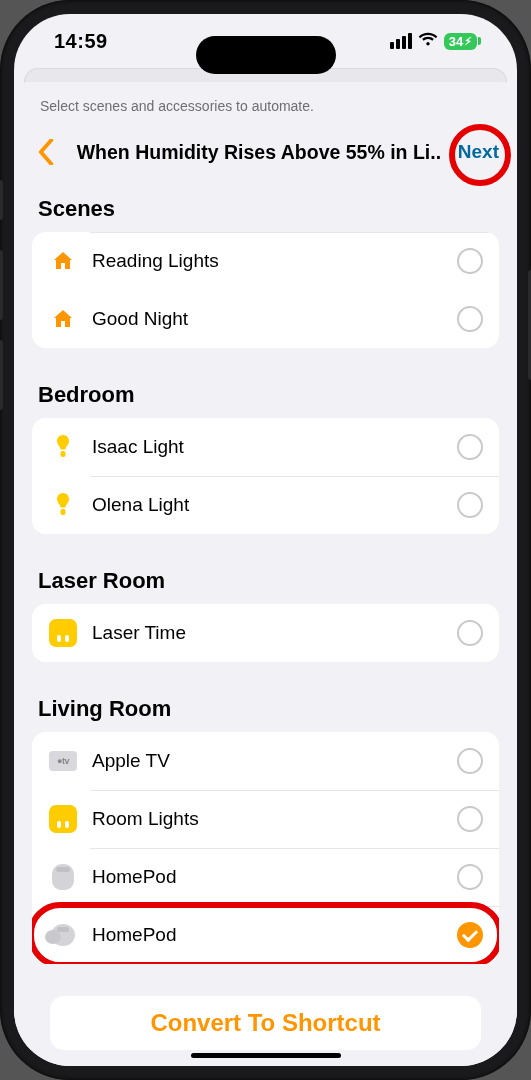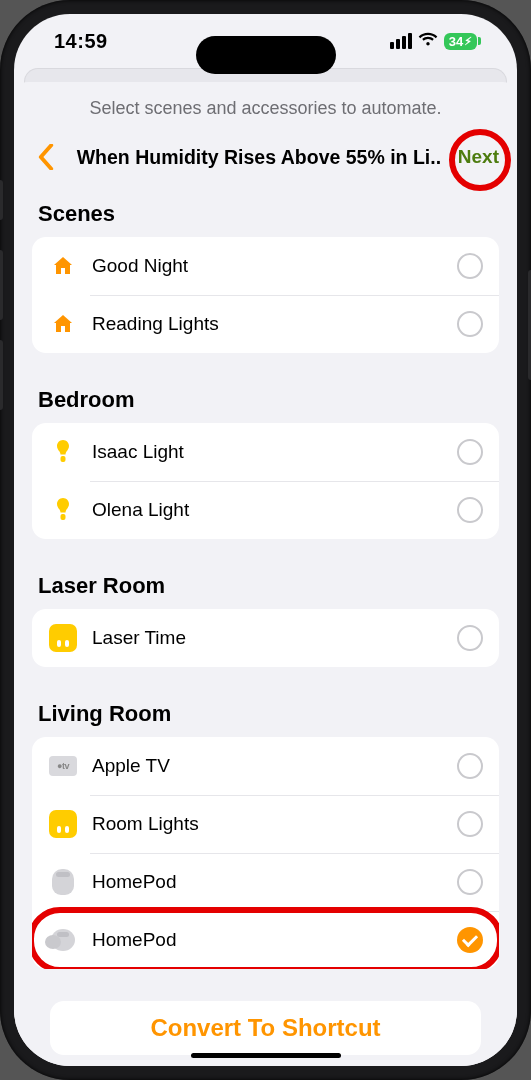--- a/index.html
+++ b/index.html
@@ -79,39 +79,39 @@
   .sheet {
     flex: 1;
     background:#f2f2f6;
     border-radius: 14px 14px 0 0;
     margin-top:-10px;
     padding: 16px 0 0 0;
     overflow-y: hidden;
     position: relative;
   }
   .instruct {
-    text-align:center; font-size:18px; color:#6e6e73; padding:0 8px 18px;
+    font-size:14px; color:#6e6e73; padding:0 26px 18px;
   }
 
   .nav {
     position: relative;
     display:flex; align-items:center; height:48px;
     padding: 0 18px 8px 18px;
   }
   .back {
     width:28px;height:28px; display:flex;align-items:center;justify-content:center;
     cursor:pointer;
   }
   .back svg{width:16px;height:26px}
   .nav-title{
     flex:1; text-align:center; font-size:19.5px; font-weight:700; color:#000;
     white-space:nowrap; overflow:hidden; text-overflow:clip;
     padding: 0 4px 0 8px;
   }
-  .next { font-size:19px; font-weight:600; color:#4d7c0f; cursor:pointer; padding-left:4px;}
+  .next { font-size:19px; font-weight:600; color:#0369a1; cursor:pointer; padding-left:4px;}
   .circle-red {
     position:absolute; border:6px solid #e40000; border-radius:50%;
     pointer-events:none;
   }
   .circle-next { width:62px; height:62px; right:6px; top:-8px; }
 
   .content { padding: 6px 18px 0 18px; }
   .section-h {
     font-size:22px; font-weight:700; color:#000; margin: 34px 0 10px 6px;
   }
@@ -253,36 +253,36 @@
         <div class="nav-title">When Humidity Rises Above 55% in Li..</div>
         <div class="next">Next</div>
         <div class="circle-red circle-next"></div>
       </div>
 
       <div class="content">
 
         <div class="section-h first">Scenes</div>
         <div class="card">
           <div class="row">
-            <span class="ico house">
-              <svg viewBox="0 0 24 24">
-                  <path fill="#ff9500" d="M12 3 3 11h2v9h5v-6h4v6h5v-9h2z"></path>
-                </svg>
-            </span>
-            <span class="label">Good Night</span>
-            <span class="radio"></span>
-          </div>
-          <div class="row">
             <div class="sep"></div>
             <span class="ico house">
               <svg viewBox="0 0 24 24">
                   <path fill="#ff9500" d="M12 3 3 11h2v9h5v-6h4v6h5v-9h2z"></path>
                 </svg>
             </span>
             <span class="label">Reading Lights</span>
+            <span class="radio"></span>
+          </div>
+          <div class="row">
+            <span class="ico house">
+              <svg viewBox="0 0 24 24">
+                  <path fill="#ff9500" d="M12 3 3 11h2v9h5v-6h4v6h5v-9h2z"></path>
+                </svg>
+            </span>
+            <span class="label">Good Night</span>
             <span class="radio"></span>
           </div>
         </div>
 
         <div class="section-h">Bedroom</div>
         <div class="card">
           <div class="row">
             <span class="ico bulb">
               <svg viewBox="0 0 16 26">
                   <path fill="#ffcc00" d="M8 1C4.5 1 2 3.8 2 7c0 2.4 1.3 4 2.5 5.6.6.8 1 2 1 3h5c0-1 .4-2.2 1-3C12.7 11 14 9.4 14 7c0-3.2-2.5-6-6-6z"></path>

